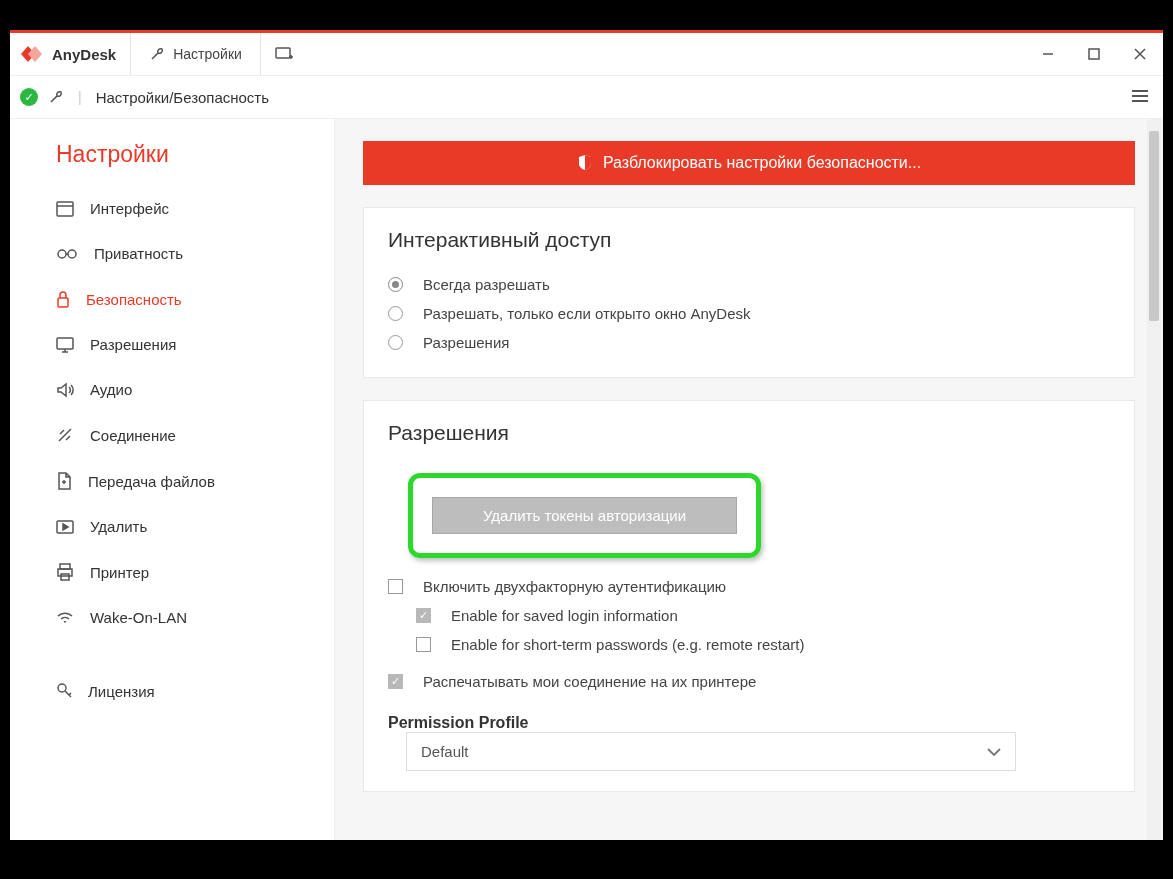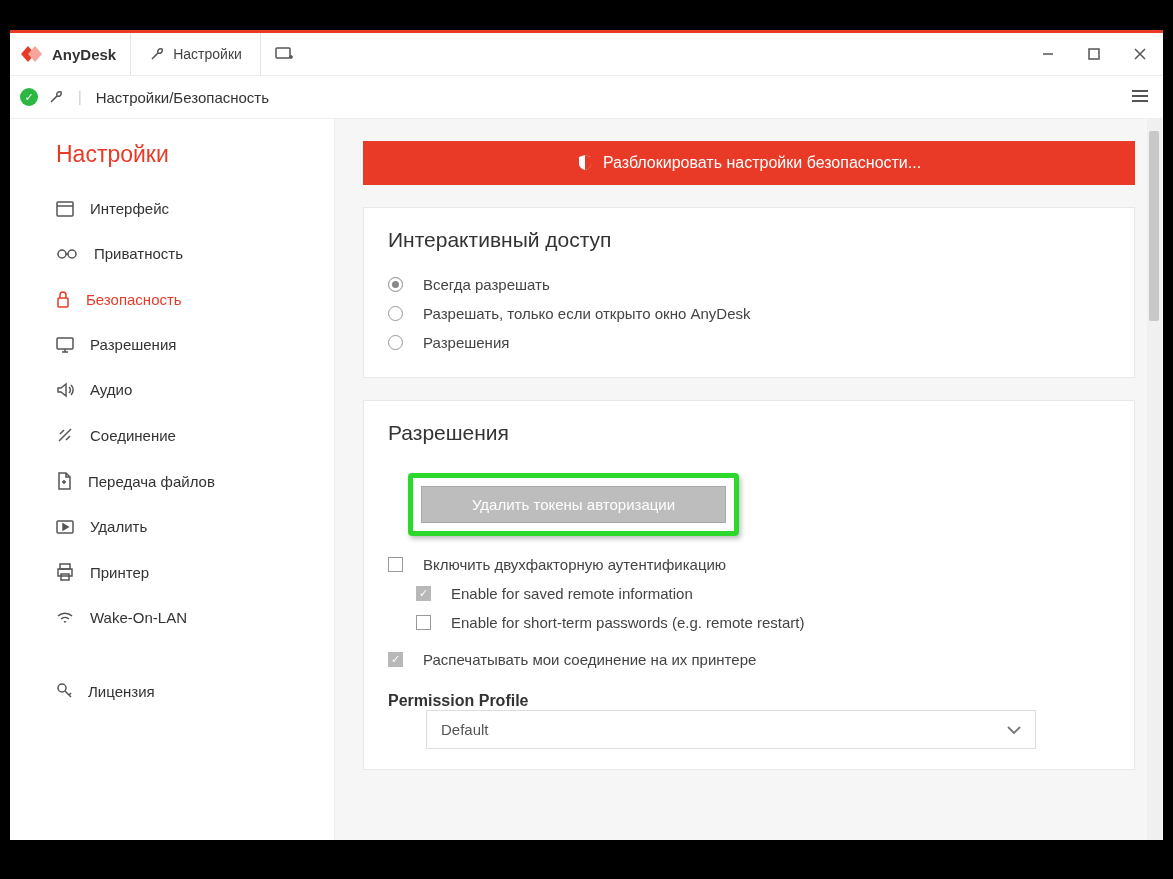--- a/index.html
+++ b/index.html
@@ -125,40 +125,40 @@
   display:flex; align-items:center; justify-content:center;
   color:#fff; font-size:11px; line-height:1;
 }
 .check.checked { background:#b8b8b8; border-color:#b8b8b8; }
 .check.checked::after { content:"✓"; }
 .indent1 { padding-left: 28px; }
 .del-btn-wrap {
   margin: 10px 0 14px 20px;
   display:inline-block;
   border: 5px solid #2cd82c;
-  border-radius: 4px;
-  padding: 8px;
+  border-radius: 12px;
+  padding: 19px;
   box-shadow: 2px 3px 5px rgba(0,0,0,.25);
 }
 .del-btn {
   background:#bdbdbd;
   color:#fff;
   border:1px solid #a8a8a8;
   padding: 9px 50px;
   font-size:15px;
   cursor:pointer;
 }
 .profile-label { font-weight:600; font-size:16px; margin-top:18px; }
 .profile-select {
   width: 610px;
   border:1px solid #ddd;
   padding: 10px 14px;
   display:flex; align-items:center; justify-content:space-between;
   font-size:15px; color:#555;
-  margin-left: 38px;
+  margin-left: 18px;
   cursor:pointer;
 }
 .scroll-track {
   position:absolute; right:2px; top:0; width:14px; height:100%;
   background:#f0f0f0;
 }
 .scroll-thumb {
   position:absolute; left:2px; width:10px;
   top: 12px; height: 190px;
   background:#c8c8c8; border-radius:2px;
@@ -340,21 +340,21 @@
         <div class="del-btn-wrap">
           <button class="del-btn">Удалить токены авторизации</button>
         </div>
 
         <div class="check-row">
           <span class="check"></span>
           <span>Включить двухфакторную аутентификацию</span>
         </div>
         <div class="check-row indent1">
           <span class="check checked"></span>
-          <span>Enable for saved remote information</span>
+          <span>Enable for saved login information</span>
         </div>
         <div class="check-row indent1">
           <span class="check"></span>
           <span>Enable for short-term passwords (e.g. remote restart)</span>
         </div>
 
         <div class="check-row" style="margin-top:8px;">
           <span class="check checked"></span>
           <span>Распечатывать мои соединение на их принтере</span>
         </div>

